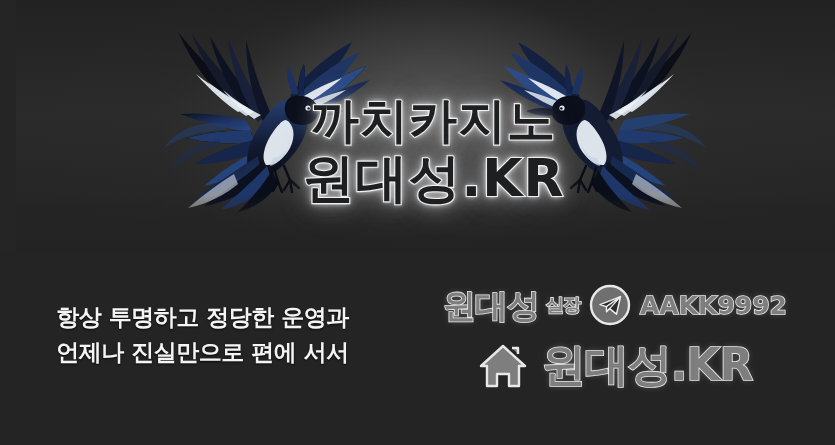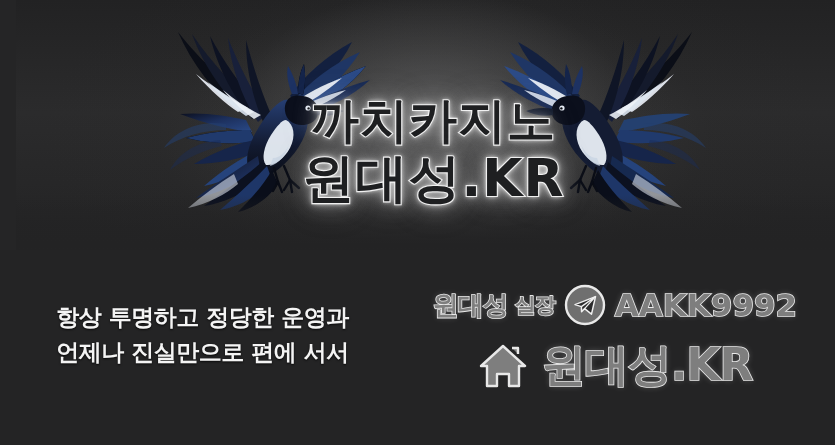--- a/index.html
+++ b/index.html
@@ -85,24 +85,24 @@
   }
   .outline-txt{
     font-family:"DejaVu Sans", sans-serif;
     font-weight:bold;
     color:#7e7e7e;
     -webkit-text-stroke:1.6px #e8e8e8;
     paint-order:stroke fill;
     text-shadow:0 0 6px rgba(255,255,255,.25);
     line-height:1;
   }
-  #manager-name{font-size:26px;letter-spacing:-1px;}
-  #manager-role{font-size:21px;letter-spacing:-1px;margin-left:-2px;}
+  #manager-name{font-size:33px;letter-spacing:-1px;}
+  #manager-role{font-size:18px;letter-spacing:-1px;margin-left:-2px;}
   #telegram-icon{width:42px;height:42px;flex:0 0 42px;}
-  #telegram-id{font-size:31px;letter-spacing:0px;}
+  #telegram-id{font-size:25px;letter-spacing:0px;}
 
   #site-row{
     display:flex;align-items:center;justify-content:center;
     gap:14px;height:62px;margin-top:4px;
   }
   #home-icon{width:50px;height:48px;flex:0 0 50px;}
   #site-url{font-size:44px;letter-spacing:-1px;}
 </style>
 </head>
 <body>

